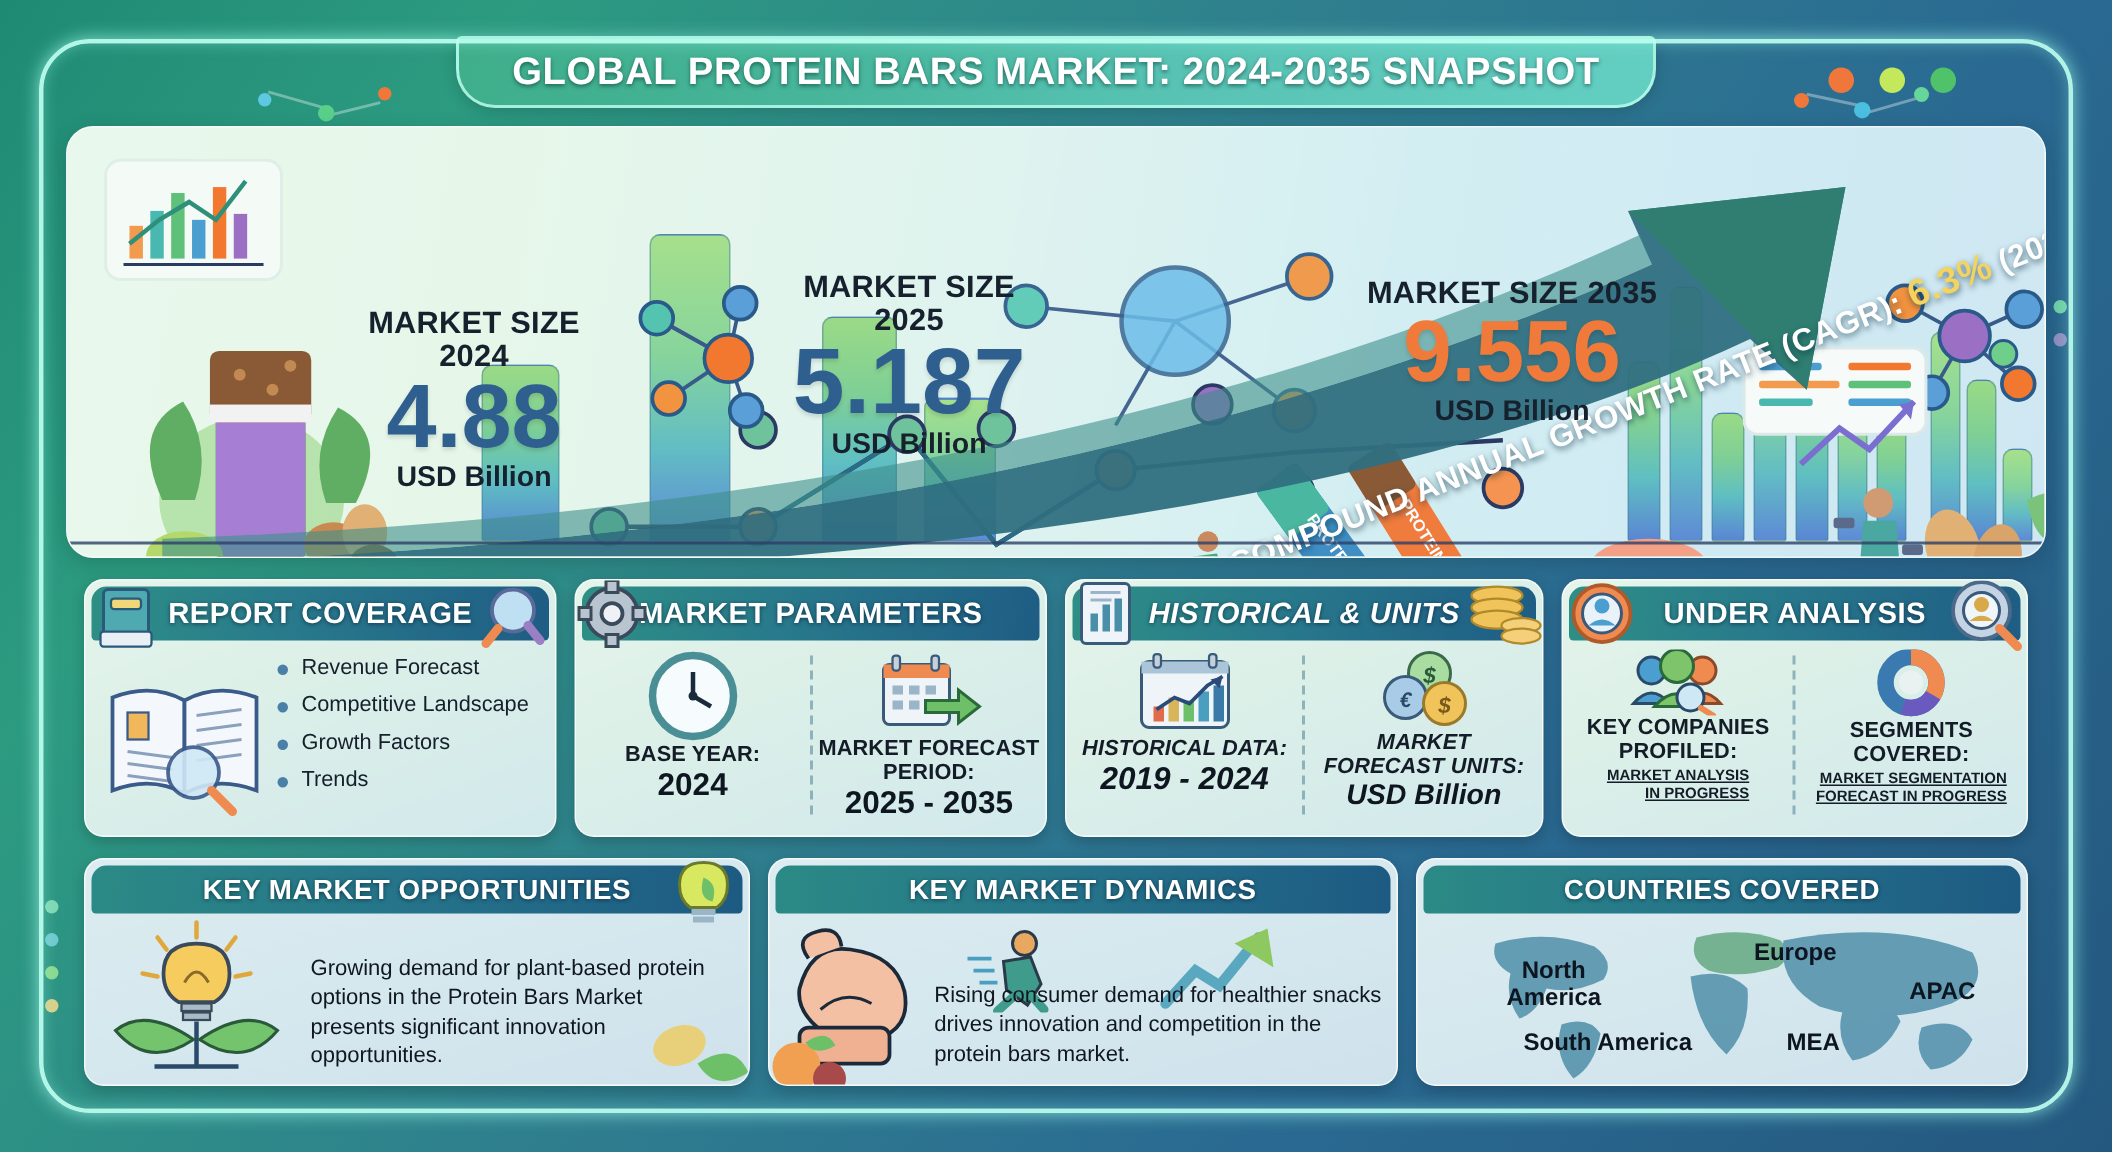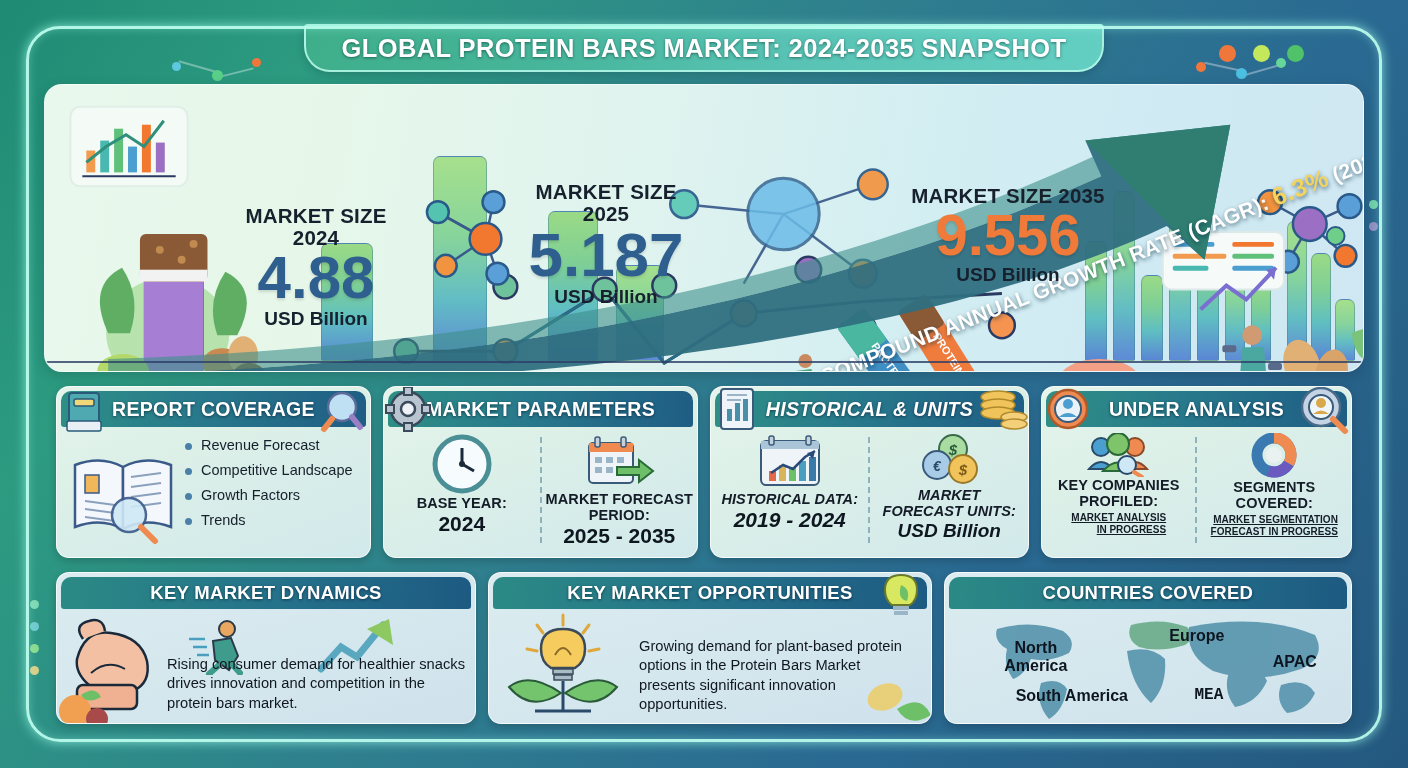--- a/index.html
+++ b/index.html
@@ -588,54 +588,20 @@
         <div class="k-sub">
           <span>MARKET SEGMENTATION</span><br><span>FORECAST IN PROGRESS</span>
         </div>
       </div>
     </div>
   </div>
 </div>
 
 <div class="bottom">
 
-  <div class="panel p1">
-    <div class="panel-head">
-      <h2>KEY MARKET DYNAMICS</h2>
-    </div>
-    <div class="panel-body">
-      <svg width="110" height="104" style="position:absolute;left:4px;top:6px;">
-        <path d="M16 44 q8 -30 34 -26 q30 4 36 28 q4 22 -14 30 q-26 10 -44 -6 q-14 -12 -12 -26z" fill="#f4c0a4" stroke="#1a2a3a" stroke-width="2.5"></path>
-        <path d="M22 24 q-10 -14 6 -18 q14 -4 16 10" fill="#f4c0a4" stroke="#1a2a3a" stroke-width="2.5"></path>
-        <path d="M30 58 q16 -14 34 -4" fill="none" stroke="#1a2a3a" stroke-width="2"></path>
-        <rect x="16" y="70" width="60" height="24" rx="6" fill="#f0b092" stroke="#1a2a3a" stroke-width="2.5"></rect>
-      </svg>
-      <svg width="72" height="58" style="position:absolute;left:126px;top:8px;">
-        <circle cx="44" cy="12" r="8" fill="#e8a860" stroke="#2a3a4a" stroke-width="2"></circle>
-        <path d="M30 24 l18 -3 l7 18 l-9 14 l-14 -10z" fill="#3f9c8c" stroke="#2a3a4a" stroke-width="2"></path>
-        <path d="M36 48 l-10 9 M48 46 l9 10" stroke="#3f9c8c" stroke-width="6" stroke-linecap="round"></path>
-        <g stroke="#4a9ec0" stroke-width="2.5">
-            <line x1="6" y1="22" x2="22" y2="22"></line>
-            <line x1="10" y1="30" x2="24" y2="30"></line>
-            <line x1="14" y1="38" x2="26" y2="38"></line>
-          </g>
-      </svg>
-      <svg width="84" height="62" style="position:absolute;left:258px;top:4px;">
-        <polyline points="6,56 26,34 42,44 68,12" fill="none" stroke="#5aa8c0" stroke-width="7" stroke-linecap="round"></polyline>
-        <polygon points="74,6 78,32 52,16" fill="#8ec860"></polygon>
-      </svg>
-      <div class="panel-text">Rising consumer demand for healthier snacks drives innovation and competition in the protein bars market.</div>
-      <svg width="60" height="40" style="position:absolute;left:0;bottom:-4px;">
-        <circle cx="18" cy="26" r="16" fill="#f0a050"></circle>
-        <circle cx="40" cy="34" r="11" fill="#a84a4a"></circle>
-        <path d="M24 10 q14 -10 20 2 q-14 8 -20 -2z" fill="#6ec068"></path>
-      </svg>
-    </div>
-  </div>
-
   <div class="panel p2">
     <div class="panel-head">
       <h2>KEY MARKET OPPORTUNITIES</h2>
     </div>
     <svg width="52" height="48" style="position:absolute;right:4px;top:-2px;">
       <path d="M26 4 q16 0 16 15 q0 10 -7 15 h-18 q-7 -5 -7 -15 q0 -15 16 -15z" fill="#d8e860" stroke="#6a7a2a" stroke-width="2"></path>
       <path d="M26 14 q10 4 6 16 q-10 -2 -6 -16z" fill="#6ec068"></path>
       <rect x="18" y="35" width="16" height="4" fill="#9ab4c8"></rect>
       <rect x="19" y="40" width="14" height="4" fill="#9ab4c8"></rect>
     </svg>
@@ -658,38 +624,72 @@
         <line x1="34" y1="100" x2="90" y2="100" stroke="#2a4a6a" stroke-width="3"></line>
       </svg>
       <div class="panel-text">Growing demand for plant-based protein options in the Protein Bars Market presents significant innovation opportunities.</div>
       <svg width="70" height="46" style="position:absolute;right:-2px;bottom:-4px;">
         <ellipse cx="22" cy="18" rx="18" ry="13" fill="#e8d07a" transform="rotate(-20 22 18)"></ellipse>
         <path d="M34 30 q24 -16 34 6 q-22 14 -34 -6z" fill="#6ec068"></path>
       </svg>
     </div>
   </div>
 
+  <div class="panel p1">
+    <div class="panel-head">
+      <h2>KEY MARKET DYNAMICS</h2>
+    </div>
+    <div class="panel-body">
+      <svg width="110" height="104" style="position:absolute;left:4px;top:6px;">
+        <path d="M16 44 q8 -30 34 -26 q30 4 36 28 q4 22 -14 30 q-26 10 -44 -6 q-14 -12 -12 -26z" fill="#f4c0a4" stroke="#1a2a3a" stroke-width="2.5"></path>
+        <path d="M22 24 q-10 -14 6 -18 q14 -4 16 10" fill="#f4c0a4" stroke="#1a2a3a" stroke-width="2.5"></path>
+        <path d="M30 58 q16 -14 34 -4" fill="none" stroke="#1a2a3a" stroke-width="2"></path>
+        <rect x="16" y="70" width="60" height="24" rx="6" fill="#f0b092" stroke="#1a2a3a" stroke-width="2.5"></rect>
+      </svg>
+      <svg width="72" height="58" style="position:absolute;left:126px;top:8px;">
+        <circle cx="44" cy="12" r="8" fill="#e8a860" stroke="#2a3a4a" stroke-width="2"></circle>
+        <path d="M30 24 l18 -3 l7 18 l-9 14 l-14 -10z" fill="#3f9c8c" stroke="#2a3a4a" stroke-width="2"></path>
+        <path d="M36 48 l-10 9 M48 46 l9 10" stroke="#3f9c8c" stroke-width="6" stroke-linecap="round"></path>
+        <g stroke="#4a9ec0" stroke-width="2.5">
+            <line x1="6" y1="22" x2="22" y2="22"></line>
+            <line x1="10" y1="30" x2="24" y2="30"></line>
+            <line x1="14" y1="38" x2="26" y2="38"></line>
+          </g>
+      </svg>
+      <svg width="84" height="62" style="position:absolute;left:258px;top:4px;">
+        <polyline points="6,56 26,34 42,44 68,12" fill="none" stroke="#5aa8c0" stroke-width="7" stroke-linecap="round"></polyline>
+        <polygon points="74,6 78,32 52,16" fill="#8ec860"></polygon>
+      </svg>
+      <div class="panel-text">Rising consumer demand for healthier snacks drives innovation and competition in the protein bars market.</div>
+      <svg width="60" height="40" style="position:absolute;left:0;bottom:-4px;">
+        <circle cx="18" cy="26" r="16" fill="#f0a050"></circle>
+        <circle cx="40" cy="34" r="11" fill="#a84a4a"></circle>
+        <path d="M24 10 q14 -10 20 2 q-14 8 -20 -2z" fill="#6ec068"></path>
+      </svg>
+    </div>
+  </div>
+
   <div class="panel p3">
     <div class="panel-head">
       <h2>COUNTRIES COVERED</h2>
     </div>
     <div class="panel-body">
       <svg width="412" height="112" style="position:absolute;left:0;top:0;" viewBox="0 0 412 112">
         <g fill="#4f8fa8" opacity=".85">
           <path d="M52 20 q34 -10 66 2 q14 10 6 22 q-20 10 -38 6 q-6 16 -18 20 q-10 -14 -6 -30 q-14 -8 -10 -20z"></path>
           <path d="M96 74 q18 -6 26 6 q-4 22 -18 30 q-14 -16 -8 -36z"></path>
           <path d="M186 16 q30 -8 56 2 q10 10 -2 18 q-26 8 -46 2 q-14 -8 -8 -22z" fill="#63a882"></path>
           <path d="M182 42 q24 -6 38 8 q2 28 -14 44 q-20 -18 -24 -52z" fill="#4f8fa8"></path>
           <path d="M244 18 q72 -14 126 8 q12 22 -14 34 q-46 16 -88 2 q-28 -16 -24 -44z"></path>
           <path d="M286 58 q28 -4 36 14 q-10 22 -32 26 q-14 -18 -4 -40z"></path>
           <path d="M336 76 q24 -8 34 8 q-8 18 -28 20 q-12 -12 -6 -28z"></path>
         </g>
       </svg>
       <div class="map-lbl" style="left:44px;top:30px;width:94px;">North America</div>
       <div class="map-lbl" style="left:212px;top:18px;width:80px;">Europe</div>
       <div class="map-lbl" style="left:320px;top:44px;width:60px;">APAC</div>
       <div class="map-lbl" style="left:62px;top:78px;width:130px;">South America</div>
-      <div class="map-lbl" style="left:234px;top:78px;width:60px;font-family:Liberation Mono, monospace;">MEA</div>
+      <div class="map-lbl" style="left:234px;top:78px;width:60px;">MEA</div>
     </div>
   </div>
 </div>
 
 <div class="neon-frame"></div>
 
 </body></html>

